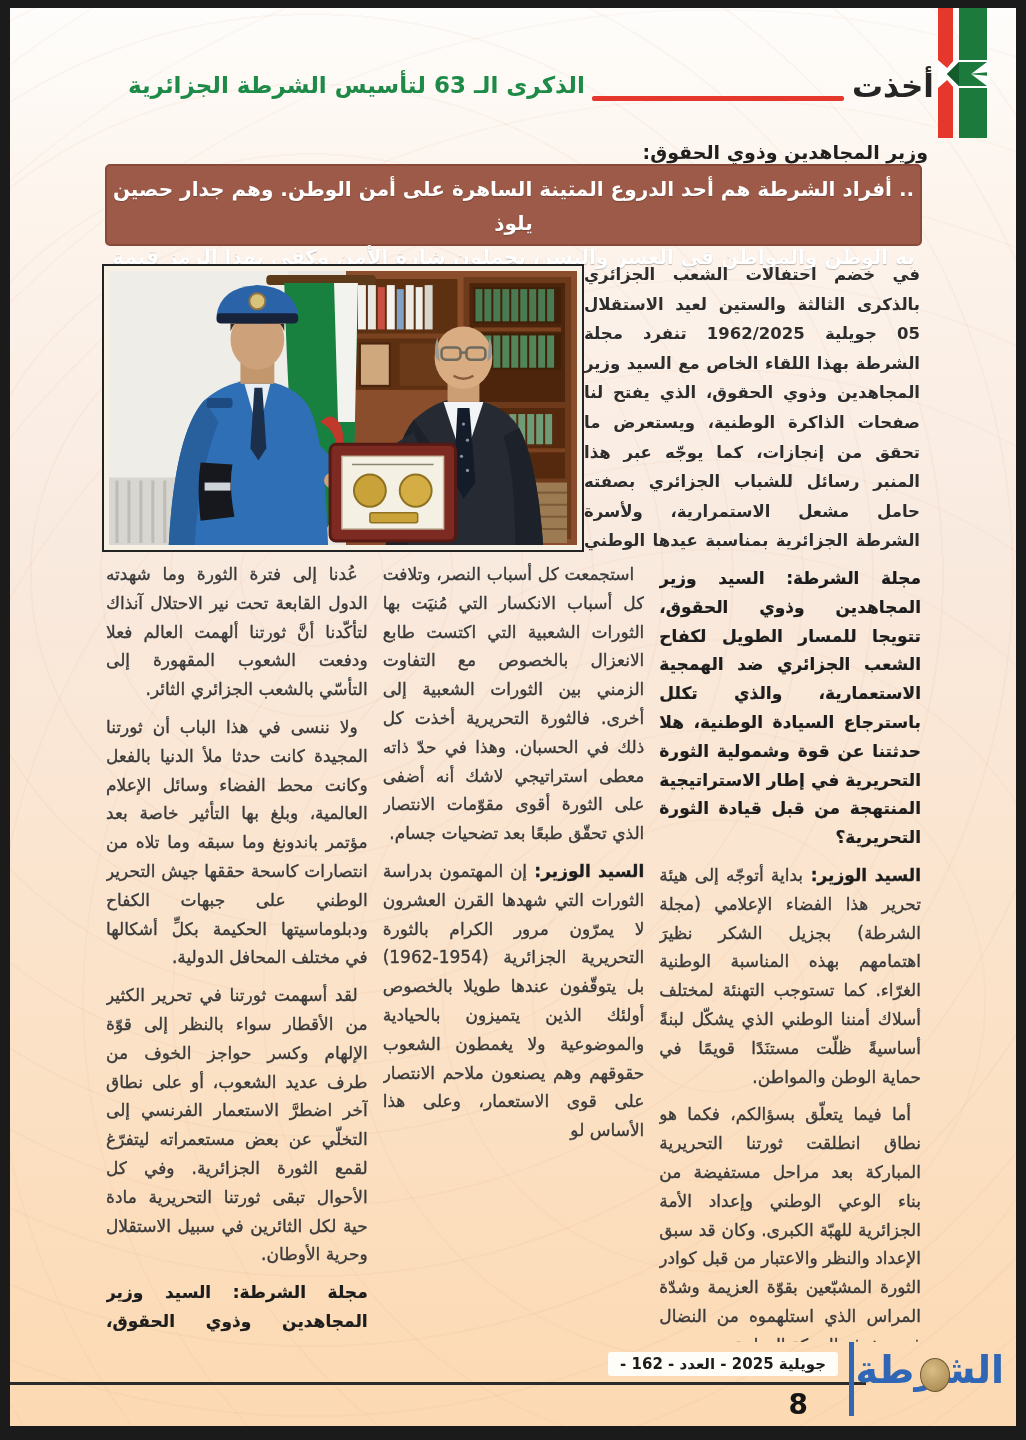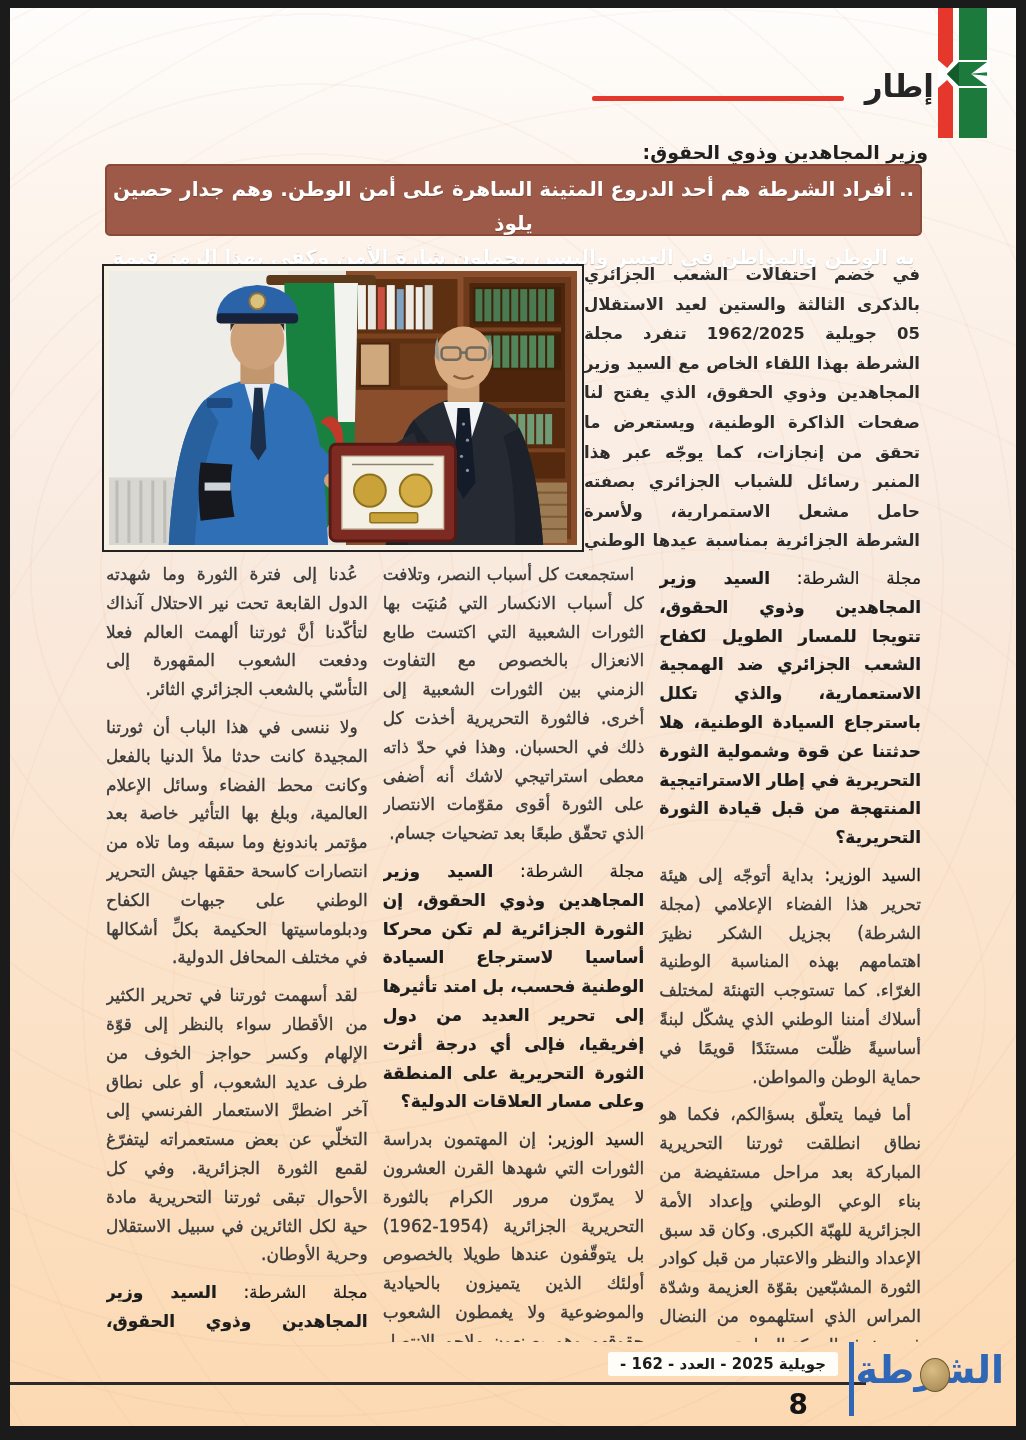--- a/index.html
+++ b/index.html
@@ -17,38 +17,38 @@
   }
   
   .stripes { position:absolute; top:0; right:26px; width:52px; height:130px; }
   
   .section-label { position:absolute; top:60px; right:82px; font-size:31px; font-weight:bold; color:#252525; letter-spacing:-1px; }
   .header-rule { position:absolute; top:88px; right:172px; width:252px; height:5px; background:#e5372b; border-radius:2px; }
   .page-title { position:absolute; top:62px; left:118px; width:482px; direction:rtl; text-align:left;
     color:#1d8a47; font-size:23px; font-weight:bold; line-height:31px; }
   .kicker { position:absolute; top:124px; right:88px; font-size:19px; font-weight:bold; color:#1f1f1f;margin-top:9px; }
   
-  .banner { position:absolute; top:156px; right:94px; left:95px; height:72px; background:#9d5a48;
+  .banner { position:absolute; top:156px; right:94px; left:95px; height:82px; background:#9d5a48;
     border:2px solid #8a4a3a; border-radius:5px; color:#fff; font-weight:bold; font-size:20px;
     text-align:center; padding-top:6px; line-height:34px; text-shadow:0 1px 1px rgba(0,0,0,0.25); }
   
   .intro { position:absolute; top:252px; right:96px; width:336px; height:296px; overflow:hidden;
     font-size:16.5px; font-weight:bold; line-height:29.6px; text-align:justify; color:#2d2d2d; }
   .photo { position:absolute; top:256px; left:92px; width:482px; height:288px;
     background:#f7f0e5; border:2px solid #232323; padding:5px; }
   .photo svg { width:100%; height:100%; display:block; }
   
   .columns { position:absolute; top:552px; right:95px; left:96px; height:782px; overflow:hidden;
     display:flex; gap:15px; }
   .col { flex:1 1 0; overflow:hidden; }
   .para { font-size:17px; line-height:28.8px; text-align:justify; color:#3a3a3a; margin-bottom:9px;
     -webkit-text-stroke:0.35px #3a3a3a; }
   .para.body { text-indent:10px; }
   .para.question { font-weight:bold; color:#1d1d1d; -webkit-text-stroke:0.2px #1d1d1d; margin-top:4px; }
-  .lead { font-weight:normal; color:#1b1b1b; }
+  .lead { font-weight:bold; color:#1b1b1b; }
   
   .footer-rule { position:absolute; top:1374px; left:0; width:856px; height:3px; background:#2b2b2b; }
   .logo { position:absolute; top:1332px; right:8px; width:150px; height:64px; }
   .logo-text { position:absolute; top:8px; right:4px; font-size:38px; font-weight:bold; color:#2f66b5; z-index:2; }
   .logo-badge { position:absolute; top:18px; right:58px; width:30px; height:34px; border-radius:50%;
     background:radial-gradient(circle at 40% 35%, #d9bd84, #b2945c 70%, #8e7240); border:1px solid #6d5a33; z-index:3; }
   .logo-bar { position:absolute; top:1334px; right:162px; width:5px; height:74px; background:#2f66b5; }
   .issue-pill { position:absolute; top:1344px; right:178px; background:#fffdf8; border-radius:3px;
     padding:3px 12px; font-size:15px; font-weight:bold; color:#1c1c1c; }
   .page-number { position:absolute; top:1380px; right:208px; font-size:28px; font-weight:bold; color:#141414; }
@@ -63,22 +63,23 @@
     <svg viewBox="0 0 52 130">
       <rect x="0" y="0" width="15" height="130" fill="#e5372b"></rect>
       <rect x="21" y="0" width="28" height="130" fill="#1d7a3d"></rect>
       <polygon points="0,52 16,66 0,80" fill="#ffffff"></polygon>
       <polygon points="16,52 52,52 52,64 30,66 52,68 52,80 16,80 4,66" fill="#ffffff"></polygon>
       <polygon points="21,54 49,54 33,66 49,78 21,78 9,66" fill="#1d7a3d"></polygon>
       <polygon points="21,54 21,78 9,66" fill="#145c2c"></polygon>
     </svg>
   </div>
 
-  <div class="section-label">إطار</div>
+  <div class="section-label">أخذت</div>
   <div class="header-rule"></div>
+  <div class="page-title">الذكرى الـ 63 لتأسيس الشرطة الجزائرية</div>
   <div class="kicker">وزير المجاهدين وذوي الحقوق:</div>
 
   <div class="banner">
     <div>.. أفراد الشرطة هم أحد الدروع المتينة الساهرة على أمن الوطن. وهم جدار حصين يلوذ</div>
     <div>به الوطن والمواطن في العسر واليسر، يحملون شارة الأمن وكفى بهذا الرمز قيمة واعتبارا</div>
   </div>
 
   <div class="intro">في خضم احتفالات الشعب الجزائري بالذكرى الثالثة والستين لعيد الاستقلال 05 جويلية 1962/2025 تنفرد مجلة الشرطة بهذا اللقاء الخاص مع السيد وزير المجاهدين وذوي الحقوق، الذي يفتح لنا صفحات الذاكرة الوطنية، ويستعرض ما تحقق من إنجازات، كما يوجّه عبر هذا المنبر رسائل للشباب الجزائري بصفته حامل مشعل الاستمرارية، ولأسرة الشرطة الجزائرية بمناسبة عيدها الوطني في 22 جويلية 2025.</div>
 
   <div class="photo">
@@ -247,21 +248,20 @@
 
   <div class="columns">
     <div class="col">
         <p class="para question"><b class="lead">مجلة الشرطة: </b>السيد وزير المجاهدين وذوي الحقوق، تتويجا للمسار الطويل لكفاح الشعب الجزائري ضد الهمجية الاستعمارية، والذي تكلل باسترجاع السيادة الوطنية، هلا حدثتنا عن قوة وشمولية الثورة التحريرية في إطار الاستراتيجية المنتهجة من قبل قيادة الثورة التحريرية؟</p>
         <p class="para answer"><b class="lead">السيد الوزير: </b>بداية أتوجّه إلى هيئة تحرير هذا الفضاء الإعلامي (مجلة الشرطة) بجزيل الشكر نظيرَ اهتمامهم بهذه المناسبة الوطنية الغرّاء. كما تستوجب التهنئة لمختلف أسلاك أمننا الوطني الذي يشكّل لبنةً أساسيةً ظلّت مستنَدًا قويمًا في حماية الوطن والمواطن.</p>
         <p class="para body">أما فيما يتعلّق بسؤالكم، فكما هو نطاق انطلقت ثورتنا التحريرية المباركة بعد مراحل مستفيضة من بناء الوعي الوطني وإعداد الأمة الجزائرية للهبّة الكبرى. وكان قد سبق الإعداد والنظر والاعتبار من قبل كوادر الثورة المشبّعين بقوّة العزيمة وشدّة المراس الذي استلهموه من النضال في صفوف الحركة الوطنية.</p>
         <p class="para body">و من هنا يمكن القول أن الثورة التحريرية المجيدة انطلقت بعد أن</p>
       </div>
     <div class="col">
         <p class="para body">استجمعت كل أسباب النصر، وتلافت كل أسباب الانكسار التي مُنيَت بها الثورات الشعبية التي اكتست طابع الانعزال بالخصوص مع التفاوت الزمني بين الثورات الشعبية إلى أخرى. فالثورة التحريرية أخذت كل ذلك في الحسبان. وهذا في حدّ ذاته معطى استراتيجي لاشك أنه أضفى على الثورة أقوى مقوّمات الانتصار الذي تحقّق طبعًا بعد تضحيات جسام.</p>
-        <p class="para question"><b class="lead">مجلة الشرطة: </b>السيد وزير المجاهدين وذوي الحقوق، إن الثورة الجزائرية لم تكن محركا أساسيا لاسترجاع السيادة الوطنية فحسب، بل امتد تأثيرها إلى تحرير العديد من دول إفريقيا، فإلى أي درجة أثرت الثورة التحريرية على المنطقة وعلى مسار العلاقات الدولية؟</p>
         <p class="para answer"><b class="lead">السيد الوزير: </b>إن المهتمون بدراسة الثورات التي شهدها القرن العشرون لا يمرّون مرور الكرام بالثورة التحريرية الجزائرية (1954-1962) بل يتوقّفون عندها طويلا بالخصوص أولئك الذين يتميزون بالحيادية والموضوعية ولا يغمطون الشعوب حقوقهم وهم يصنعون ملاحم الانتصار على قوى الاستعمار، وعلى هذا الأساس لو</p>
       </div>
     <div class="col">
         <p class="para body">عُدنا إلى فترة الثورة وما شهدته الدول القابعة تحت نير الاحتلال آنذاك لتأكّدنا أنَّ ثورتنا ألهمت العالم فعلا ودفعت الشعوب المقهورة إلى التأسّي بالشعب الجزائري الثائر.</p>
         <p class="para body">ولا ننسى في هذا الباب أن ثورتنا المجيدة كانت حدثا ملأ الدنيا بالفعل وكانت محط الفضاء وسائل الإعلام العالمية، وبلغ بها التأثير خاصة بعد مؤتمر باندونغ وما سبقه وما تلاه من انتصارات كاسحة حققها جيش التحرير الوطني على جبهات الكفاح ودبلوماسيتها الحكيمة بكلِّ أشكالها في مختلف المحافل الدولية.</p>
         <p class="para body">لقد أسهمت ثورتنا في تحرير الكثير من الأقطار سواء بالنظر إلى قوّة الإلهام وكسر حواجز الخوف من طرف عديد الشعوب، أو على نطاق آخر اضطرَّ الاستعمار الفرنسي إلى التخلّي عن بعض مستعمراته ليتفرّغ لقمع الثورة الجزائرية. وفي كل الأحوال تبقى ثورتنا التحريرية مادة حية لكل الثائرين في سبيل الاستقلال وحرية الأوطان.</p>
         <p class="para question"><b class="lead">مجلة الشرطة: </b>السيد وزير المجاهدين وذوي الحقوق، عرفت الثورة التحريرية المجيدة تنظيم محكم وشامل في العديد من</p>
       </div>
   </div>
 

